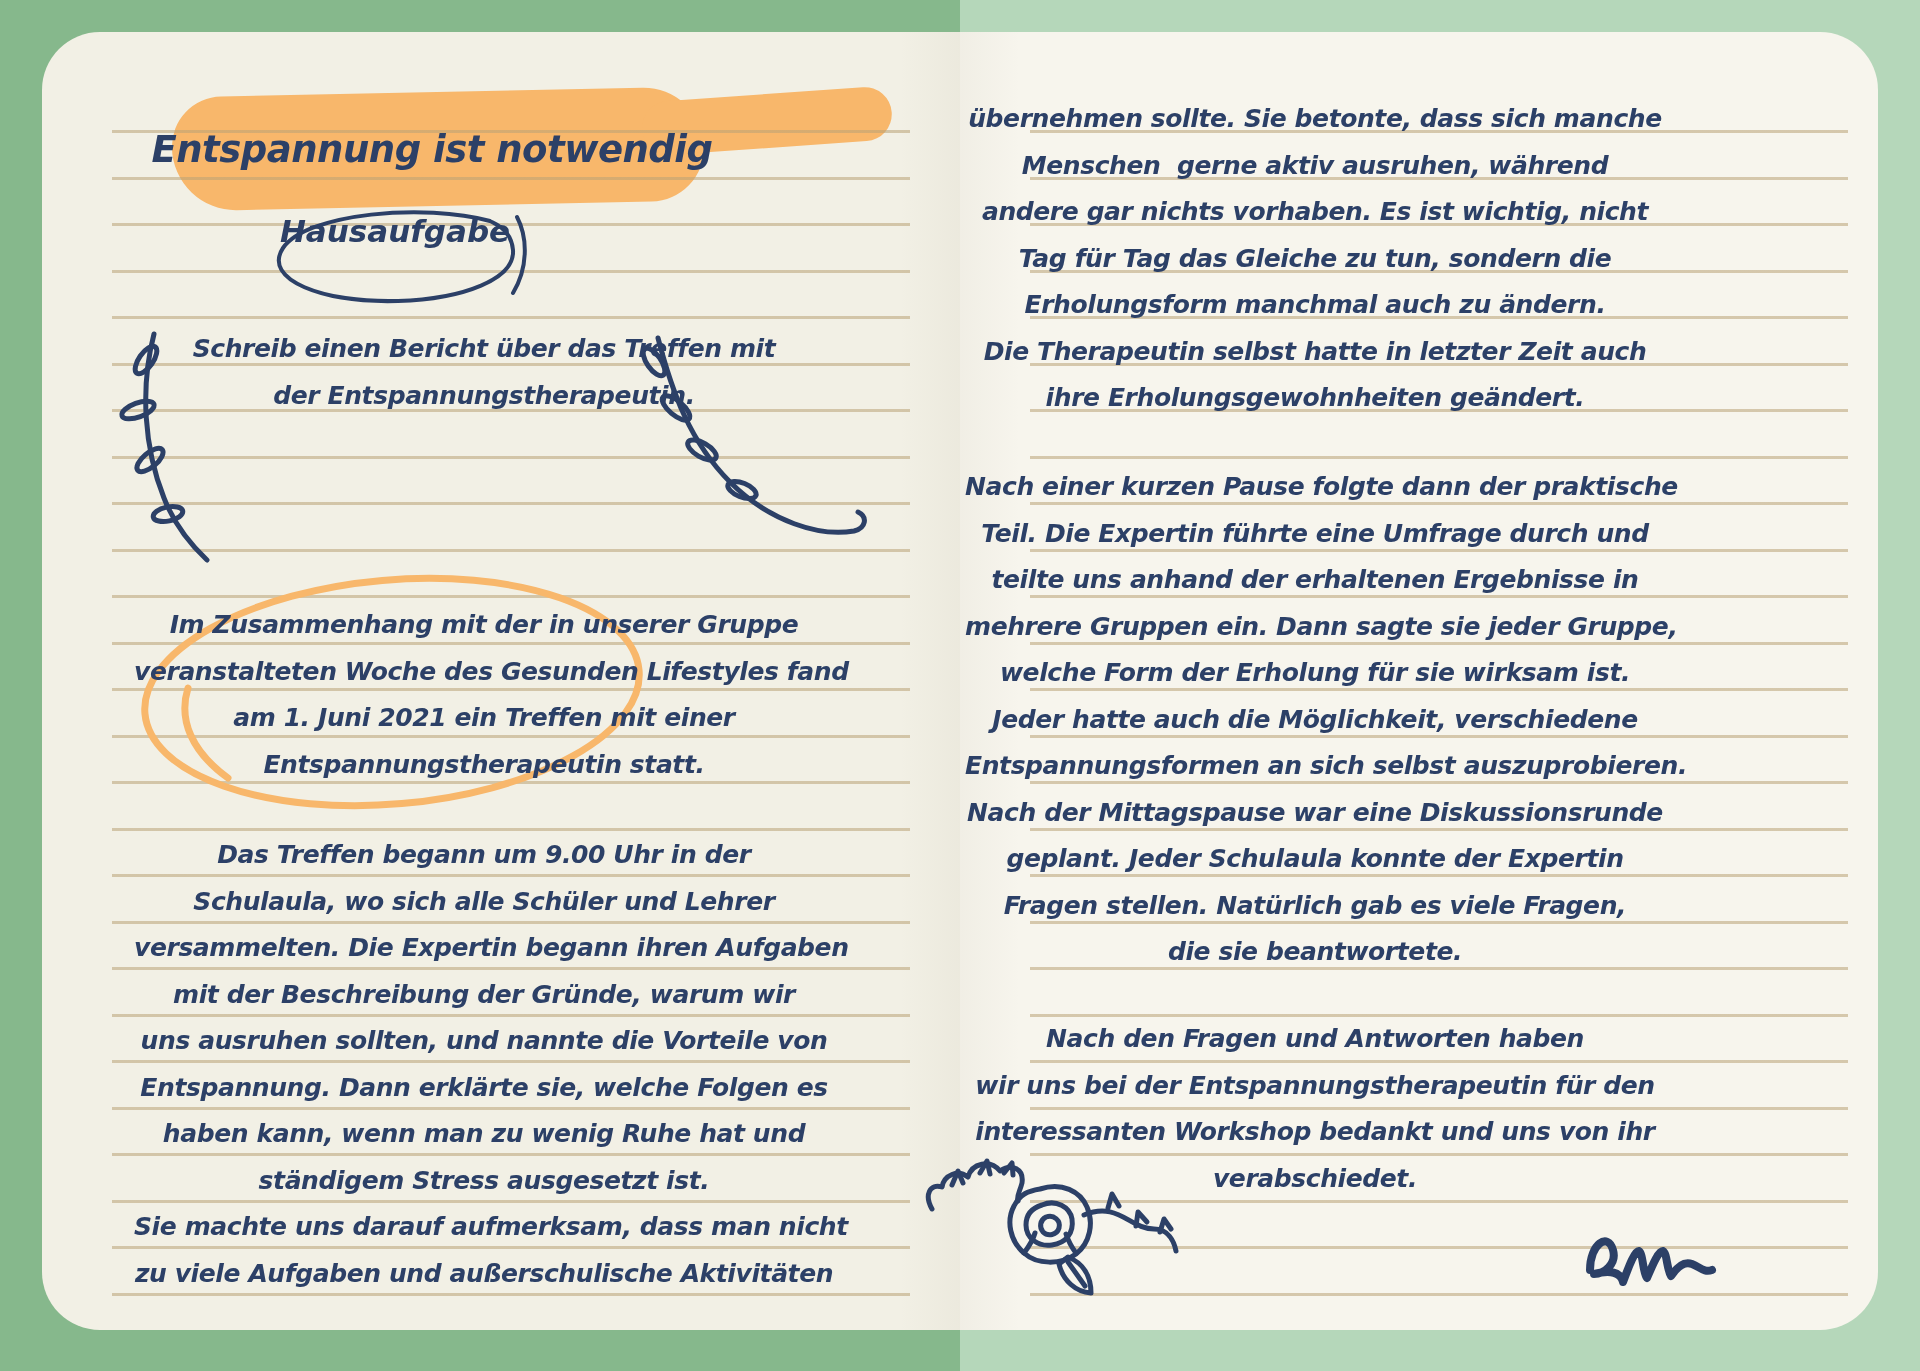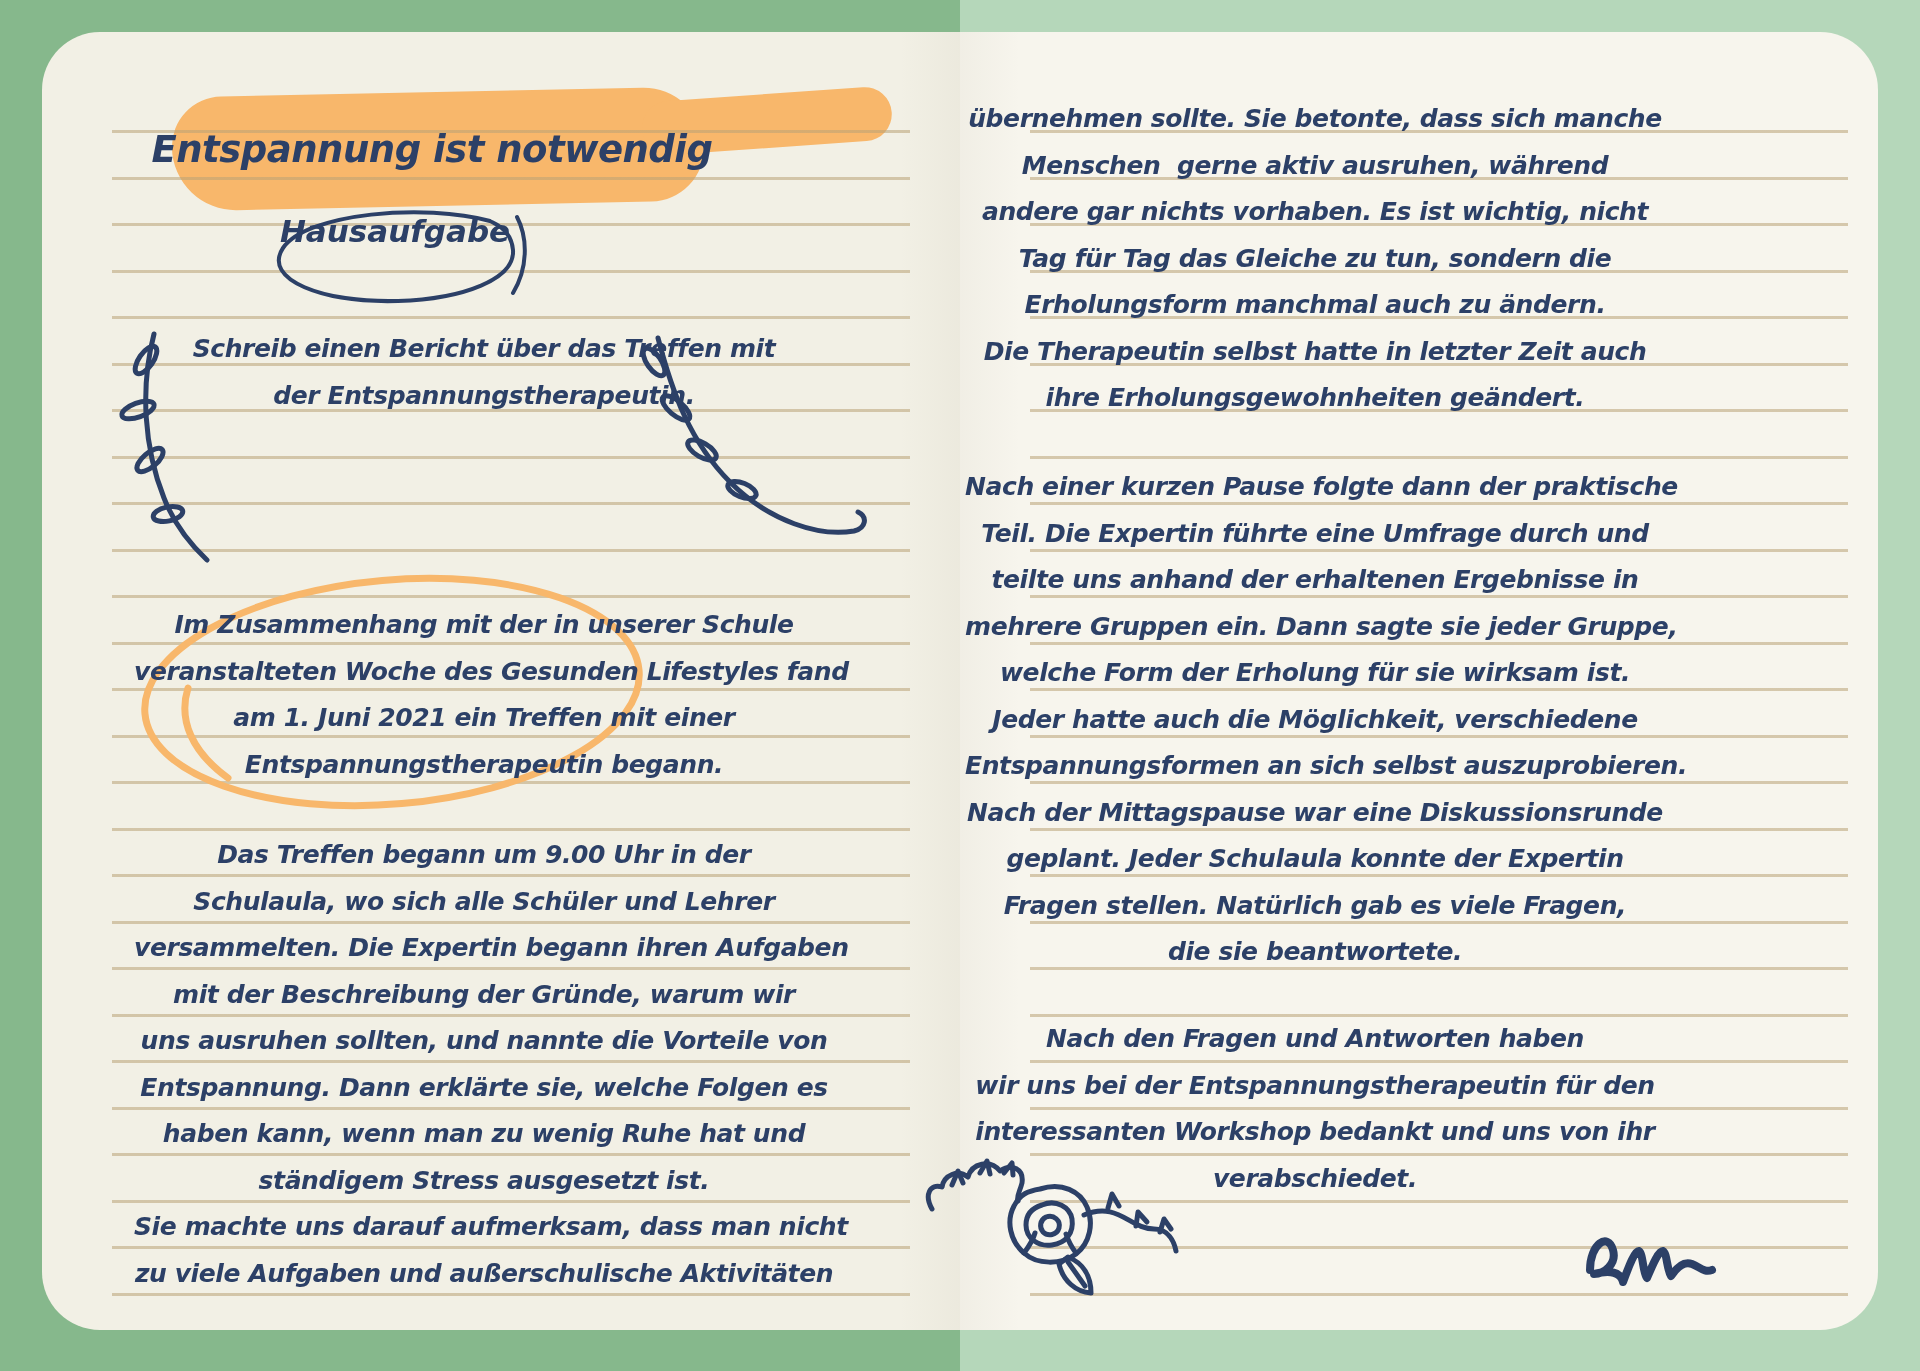--- a/index.html
+++ b/index.html
@@ -117,24 +117,24 @@
   </div>
 
 
   <div class="doodle d-oval">
     <svg viewBox="0 0 520 242" fill="none" stroke="currentColor" stroke-width="7" stroke-linecap="round">
       <ellipse cx="262" cy="122" rx="248" ry="112" transform="rotate(-5 262 122)"></ellipse>
       <path d="M 98,208 C 62,182 48,150 58,118"></path>
     </svg>
   </div>
   <div class="para para-left ink" style="top:570px">
-      <div class="tline">Im Zusammenhang mit der in unserer Schule</div>
+      <div class="tline">Im Zusammenhang mit der in unserer Gruppe</div>
       <div class="tline">veranstalteten Woche des Gesunden Lifestyles fand</div>
       <div class="tline">am 1. Juni 2021 ein Treffen mit einer</div>
-      <div class="tline">Entspannungstherapeutin begann.</div>
+      <div class="tline">Entspannungstherapeutin statt.</div>
     </div>
 
   <div class="para para-left ink" style="top:800px">
       <div class="tline">Das Treffen begann um 9.00 Uhr in der</div>
       <div class="tline">Schulaula, wo sich alle Schüler und Lehrer</div>
       <div class="tline">versammelten. Die Expertin begann ihren Aufgaben</div>
       <div class="tline">mit der Beschreibung der Gründe, warum wir</div>
       <div class="tline">uns ausruhen sollten, und nannte die Vorteile von</div>
       <div class="tline">Entspannung. Dann erklärte sie, welche Folgen es</div>
       <div class="tline">haben kann, wenn man zu wenig Ruhe hat und</div>

